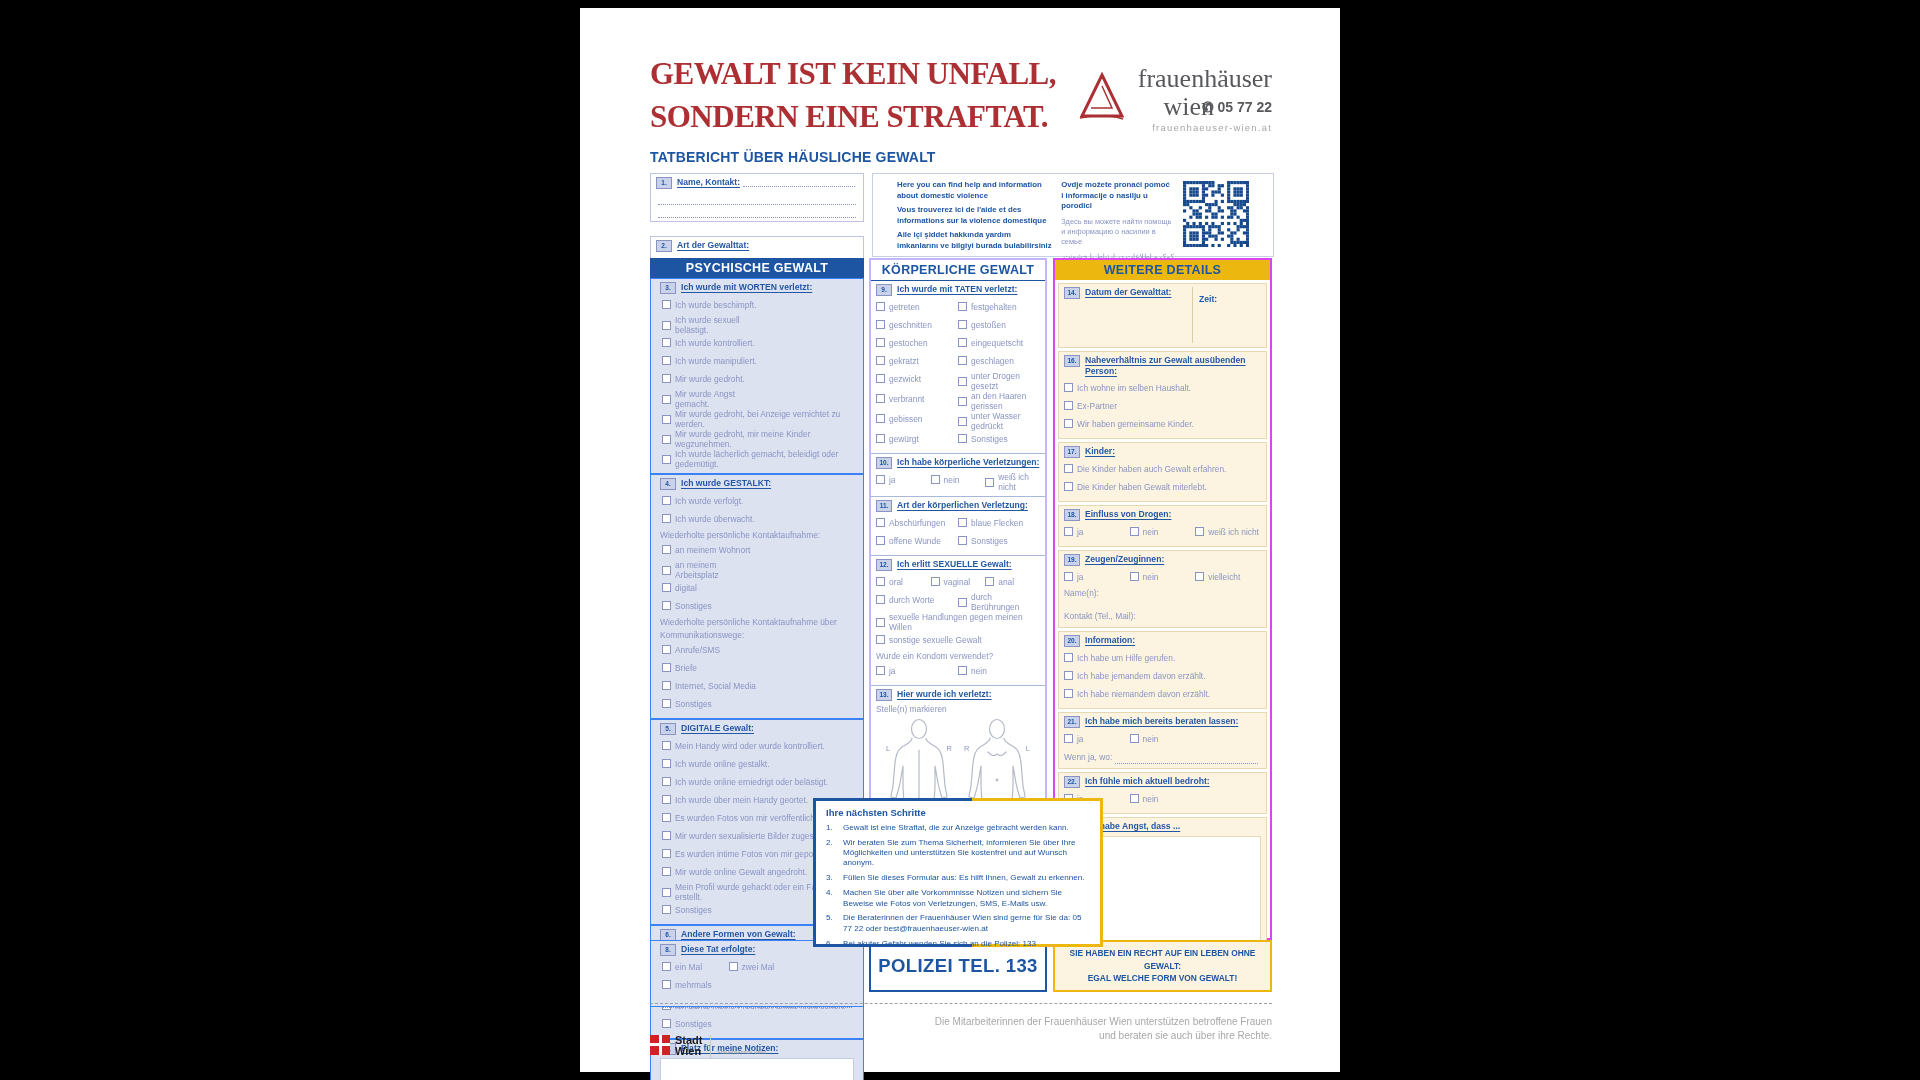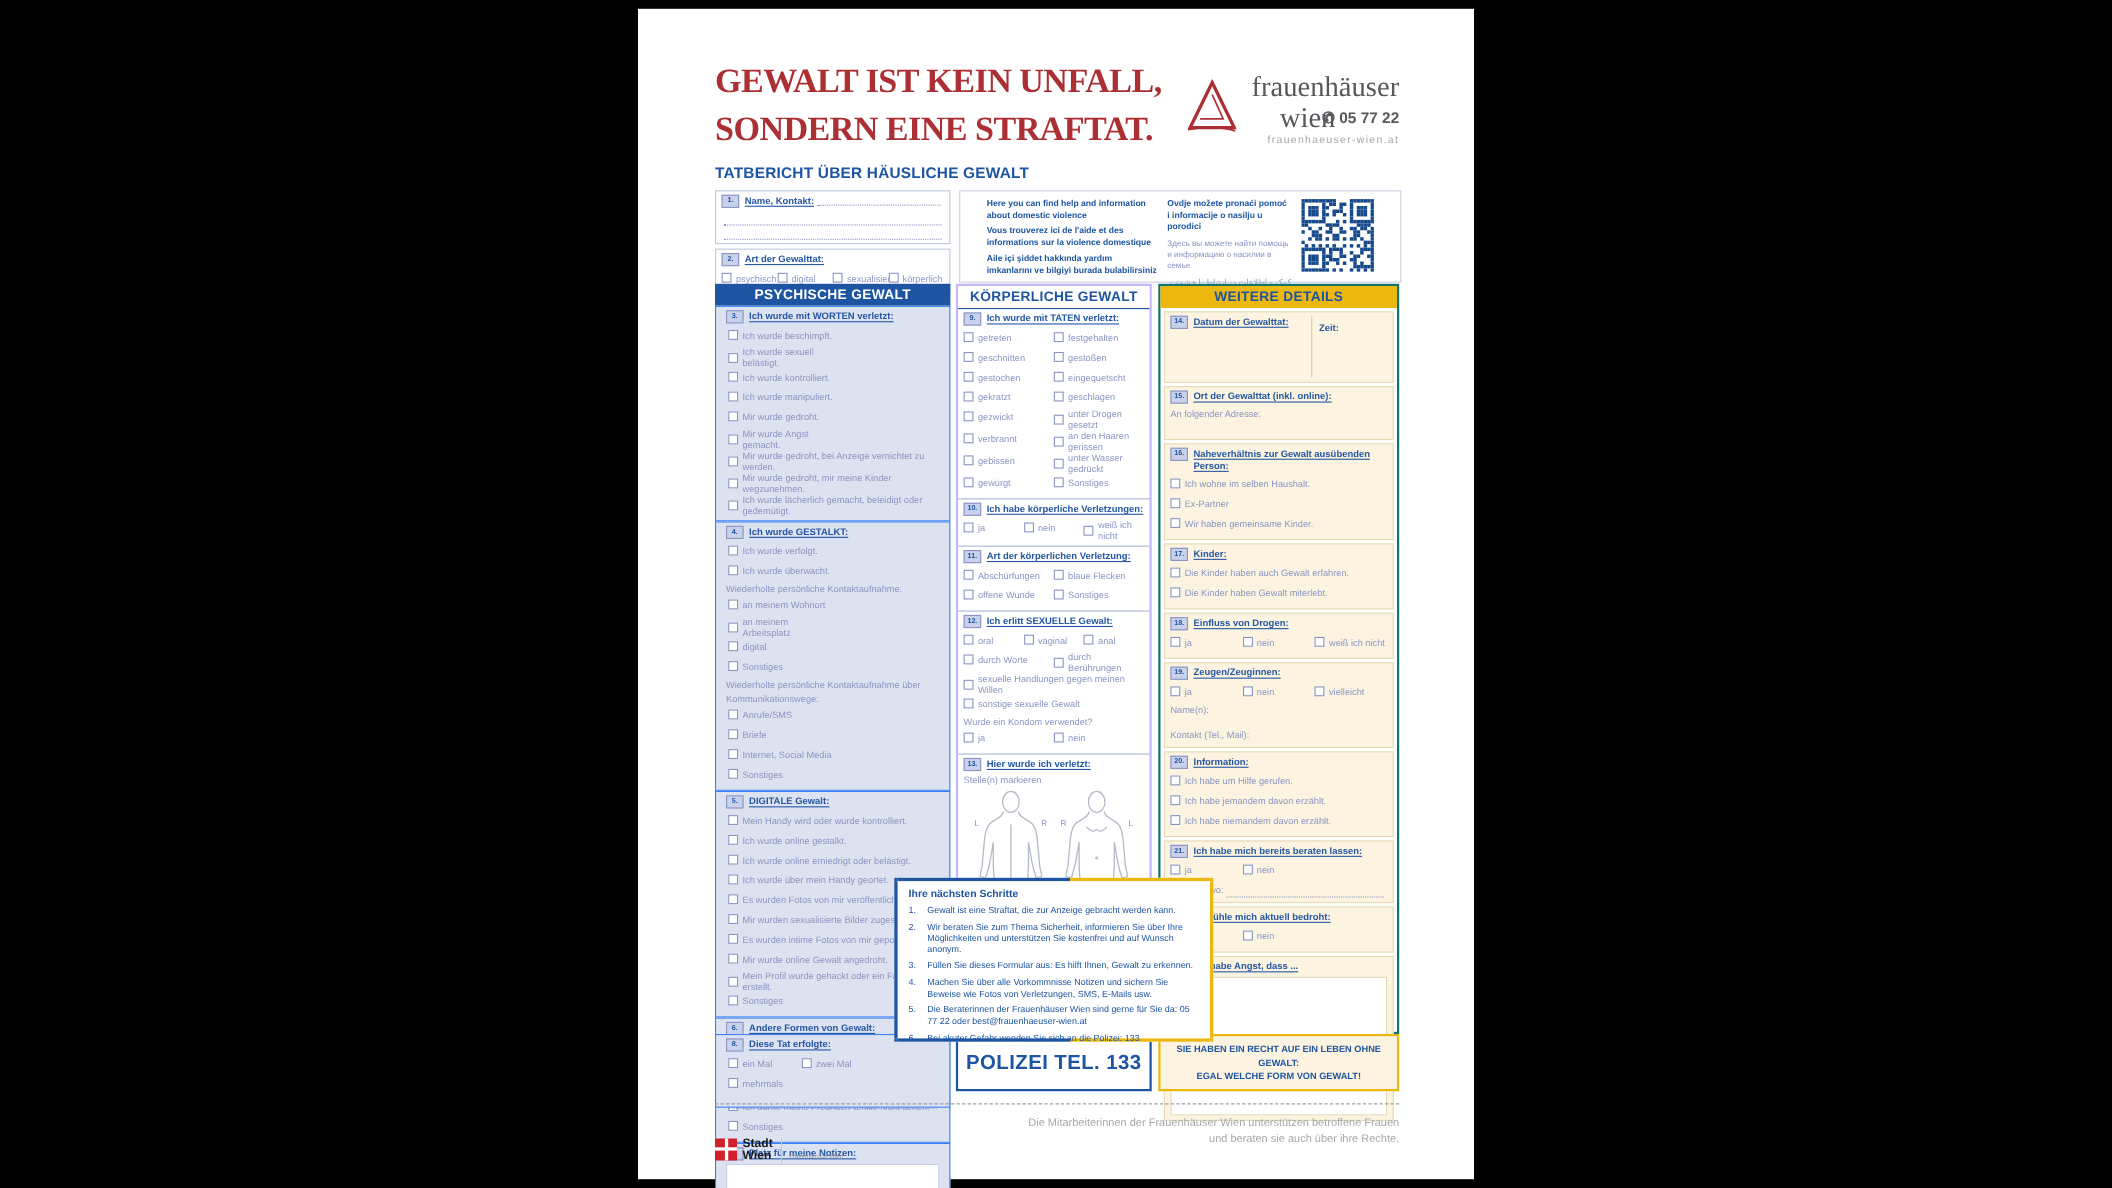--- a/index.html
+++ b/index.html
@@ -33,21 +33,21 @@
   .cb{flex:none;width:7px;height:7px;border:1px solid #8a94c3;background:#fff;margin-right:4px;}
   .cbl{font-size:8.4px;color:#8a94c3;line-height:10px;}
   .cb1{width:100%;} .cb2{width:50%;} .cb3{width:33.3%;} .cb4{width:25%;}
   .plain{font-size:8.4px;color:#8a94c3;line-height:13px;}
   .dotline{height:12px;border-bottom:1.5px dotted #8a94c3;margin:0 2px;}
   .dotfill{flex:1;border-bottom:1.5px dotted #8a94c3;margin:0 3px;height:9px;}
   .labeldots{display:flex;align-items:flex-end;margin-top:2px;}
   .writebox{background:#fff;border:1px solid #c4cce4;margin-top:2px;}
 
   
-  .topbox{left:70px;top:165px;width:214px;height:84px;display:flex;flex-direction:column;gap:4px;}
+  .topbox{left:70px;top:165px;width:214px;height:84px;display:flex;flex-direction:column;gap:14px;}
   .tsec{background:#fff;border:1px solid #bcc6e2;padding:3px 5px;}
   .tsec.s1{flex:1;}
   .infobox{left:292px;top:165px;width:402px;height:84px;background:#fff;border:1px solid #c9cfe2;
            display:flex;padding:6px 24px;box-sizing:border-box;gap:9px;}
   .info-l{width:176px;} .info-r{width:128px;}
   .info-l p{margin:0 0 4px;font-size:7.8px;font-weight:bold;color:#1d55a2;line-height:10.5px;}
   .info-bold{margin:0 0 5px;font-size:7.8px;font-weight:bold;color:#1d55a2;line-height:10.5px;}
   .info-lite{margin:0 0 5px;font-size:7.4px;color:#8a94c3;line-height:10px;}
   .qr{width:66px;height:66px;margin-top:1px;}
 
@@ -60,21 +60,21 @@
   .lsec .cbi{padding-left:2px;}
   .lsec:last-child{flex:1;}
 
   .mcol{left:289px;top:250px;width:178px;height:682px;border:2px solid #c4b5fd;background:#fff;
         box-sizing:border-box;display:flex;flex-direction:column;}
   .mhead{color:#1d55a2;background:#fff;border-bottom:1px solid #1d55a2;flex:none;}
   .msec{padding:3px 5px 4px;border-top:1px solid #a9b8d8;}
   .msec:nth-child(2){border-top:none;}
   .msec:last-child{flex:1;overflow:hidden;}
 
-  .rcol{left:473px;top:250px;width:219px;height:682px;border:2px solid #0f766e;background:#fff;
+  .rcol{left:473px;top:250px;width:219px;height:682px;border:2px solid #d946ef;background:#fff;
         box-sizing:border-box;display:flex;flex-direction:column;}
   .rhead{background:#ecb80f;color:#1d55a2;flex:none;}
   .rsec{background:#fcf4e1;border:1px solid #e5d9b4;margin:3px 3px 0;padding:3px 5px 4px;}
   .rsec:last-child{flex:1;margin-bottom:3px;}
   .rsec .writebox{border-color:#e5d9b4;}
   .s14-body{display:flex;height:56px;}
   .s14-left{flex:1;}
   .s14-right{width:62px;border-left:1px solid #d9cda4;padding:1px 0 0 6px;}
   .zeit{font-size:8.6px;font-weight:bold;color:#2457a4;}
 
@@ -731,30 +731,20 @@
             <div style="height:34px;"></div>
           </div>
           <div class="s14-right">
             <span class="zeit">Zeit:</span>
             <div style="height:34px;"></div>
           </div>
         </div>
       </div>
       <div class="rsec">
           <div class="sec-head">
-            <span class="badge">15.</span>
-            <span class="sec-title">Ort der Gewalttat (inkl. online):</span>
-          </div>
-          <div class="sec-body">
-            <div class="plain">An folgender Adresse:</div>
-            <div style="height: 12px;"></div>
-          </div>
-        </div>
-      <div class="rsec">
-          <div class="sec-head">
             <span class="badge">16.</span>
             <span class="sec-title">Naheverhältnis zur Gewalt ausübenden Person:</span>
           </div>
           <div class="sec-body"><label class="cbi cb1">
               <span class="cb"></span>
               <span class="cbl">Ich wohne im selben Haushalt.</span>
             </label><label class="cbi cb1">
               <span class="cb"></span>
               <span class="cbl">Ex-Partner</span>
             </label><label class="cbi cb1">

